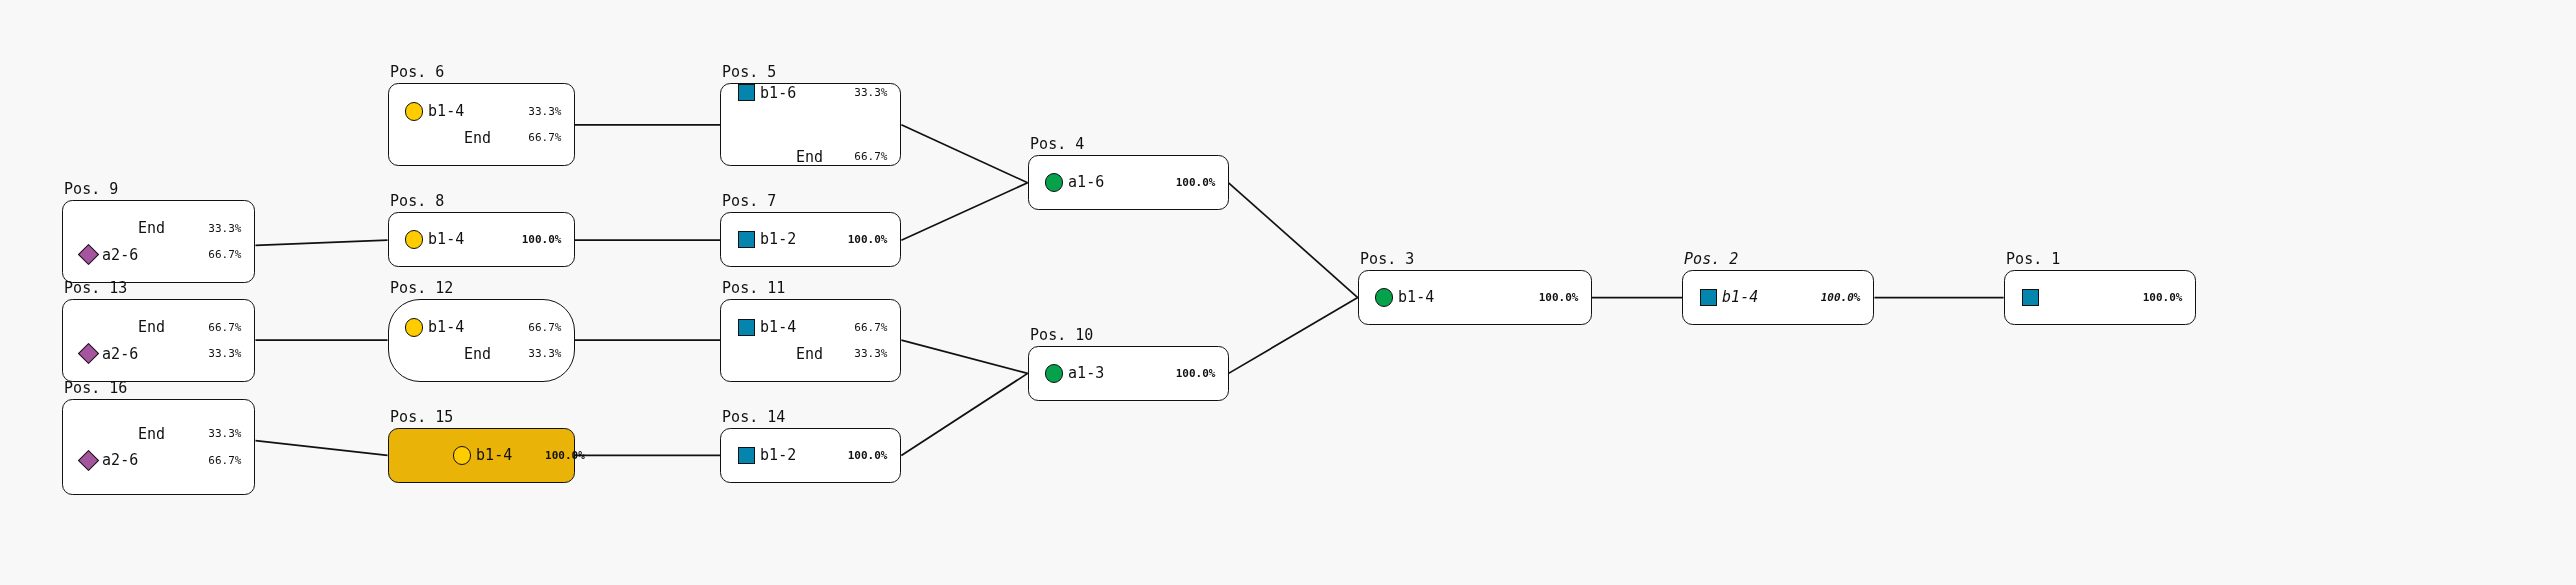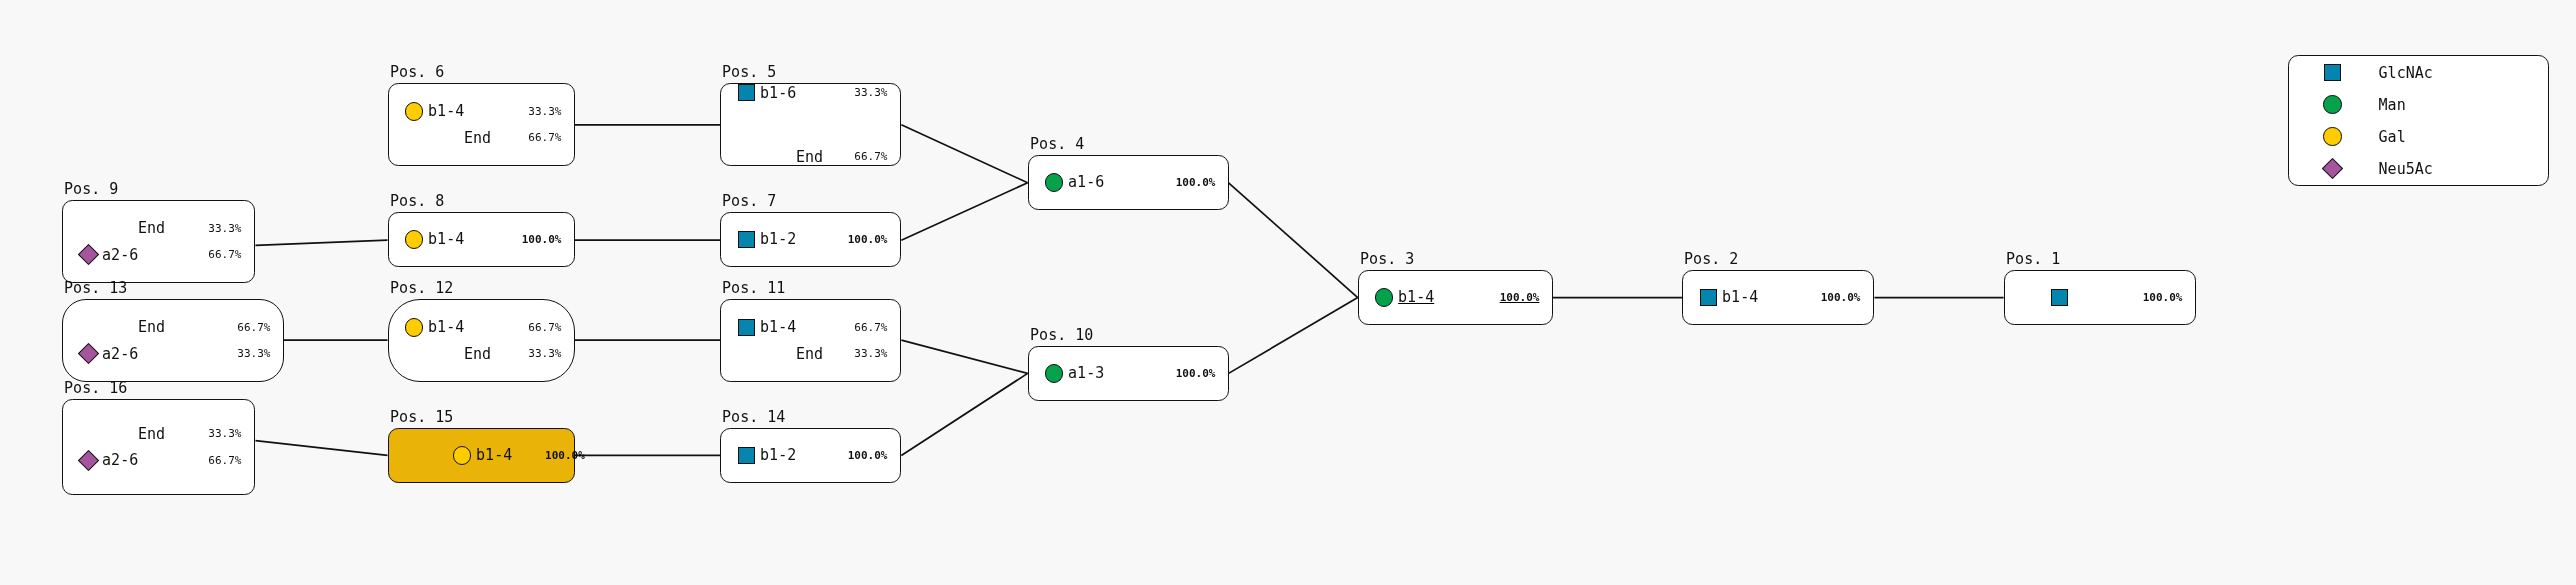--- a/index.html
+++ b/index.html
@@ -159,41 +159,41 @@
       <path d="M 1000,592 L 1255,592" stroke="#111111" stroke-width="3" fill="none"></path>
       <path d="M 1570,592 L 1790,650" stroke="#111111" stroke-width="3" fill="none"></path>
       <path d="M 445,767 L 675,793" stroke="#111111" stroke-width="3" fill="none"></path>
       <path d="M 1000,793 L 1255,793" stroke="#111111" stroke-width="3" fill="none"></path>
       <path d="M 1570,793 L 1790,650" stroke="#111111" stroke-width="3" fill="none"></path>
       <path d="M 2140,650 L 2365,518" stroke="#111111" stroke-width="3" fill="none"></path>
       <path d="M 2705,518 L 2930,518" stroke="#111111" stroke-width="3" fill="none"></path>
       <path d="M 3265,518 L 3490,518" stroke="#111111" stroke-width="3" fill="none"></path>
     </svg>
   <div id="nodes-layer">
-      <div class="node" style="left: 2004px; top: 270px; width: 192px; height: 55px; background: rgb(255, 255, 255); border-color: rgb(17, 17, 17); align-items: flex-end;">
+      <div class="node" style="left: 2004px; top: 270px; width: 192px; height: 55px; background: rgb(255, 255, 255); border-color: rgb(17, 17, 17);">
         <div class="node-label">Pos. 1</div>
         <div class="row">
           <span class="icon-cell">
             <span class="sq" style="background: rgb(3, 133, 174);"></span>
           </span>
           <span class="link-cell"></span>
           <span class="pct-cell bold">100.0%</span>
         </div>
       </div>
-      <div class="node" style="left: 1682px; top: 270px; width: 192px; height: 55px; background: rgb(255, 255, 255); border-color: rgb(17, 17, 17);">
+      <div class="node" style="left: 1682px; top: 270px; width: 192px; height: 55px; background: rgb(255, 255, 255); border-color: rgb(17, 17, 17); font-style: italic;">
         <div class="node-label">Pos. 2</div>
         <div class="row">
           <span class="icon-cell">
             <span class="sq" style="background: rgb(3, 133, 174);"></span>
           </span>
           <span class="link-cell">b1-4</span>
           <span class="pct-cell bold">100.0%</span>
         </div>
       </div>
-      <div class="node" style="left: 1358px; top: 270px; width: 195px; height: 55px; background: rgb(255, 255, 255); border-color: rgb(17, 17, 17); text-decoration: underline;">
+      <div class="node" style="left: 1358px; top: 270px; width: 234px; height: 55px; background: rgb(255, 255, 255); border-color: rgb(17, 17, 17);">
         <div class="node-label">Pos. 3</div>
         <div class="row">
           <span class="icon-cell">
             <span class="ci man" style="background: rgb(6, 161, 75);"></span>
           </span>
           <span class="link-cell">b1-4</span>
           <span class="pct-cell bold">100.0%</span>
         </div>
       </div>
       <div class="node" style="left: 1028px; top: 155px; width: 201px; height: 55px; background: rgb(255, 255, 255); border-color: rgb(17, 17, 17);">
@@ -304,21 +304,21 @@
           </span>
           <span class="link-cell">b1-4</span>
           <span class="pct-cell">66.7%</span>
         </div>
         <div class="row">
           <span class="icon-cell"></span>
           <span class="link-cell right">End</span>
           <span class="pct-cell">33.3%</span>
         </div>
       </div>
-      <div class="node" style="left: 62px; top: 299px; width: 222px; height: 83px; background: rgb(255, 255, 255); border-color: rgb(17, 17, 17); border-radius: 24px;">
+      <div class="node" style="left: 62px; top: 299px; width: 193px; height: 83px; background: rgb(255, 255, 255); border-color: rgb(17, 17, 17);">
         <div class="node-label">Pos. 13</div>
         <div class="row">
           <span class="icon-cell"></span>
           <span class="link-cell right">End</span>
           <span class="pct-cell">66.7%</span>
         </div>
         <div class="row">
           <span class="icon-cell">
             <span class="dm" style="background: rgb(165, 85, 157);"></span>
           </span>
@@ -356,40 +356,14 @@
         <div class="row">
           <span class="icon-cell">
             <span class="dm" style="background: rgb(165, 85, 157);"></span>
           </span>
           <span class="link-cell">a2-6</span>
           <span class="pct-cell">66.7%</span>
         </div>
       </div>
     </div>
 
-  <div id="legend" style="background: rgb(255, 255, 255); border-color: rgb(17, 17, 17);">
-      <div class="legend-row">
-        <span class="legend-swatch">
-          <span class="sq" style="background: rgb(3, 133, 174);"></span>
-        </span>
-        <span class="legend-text">GlcNAc</span>
-      </div>
-      <div class="legend-row">
-        <span class="legend-swatch">
-          <span class="ci" style="background: rgb(6, 161, 75);"></span>
-        </span>
-        <span class="legend-text">Man</span>
-      </div>
-      <div class="legend-row">
-        <span class="legend-swatch">
-          <span class="ci" style="background: rgb(255, 204, 0);"></span>
-        </span>
-        <span class="legend-text">Gal</span>
-      </div>
-      <div class="legend-row">
-        <span class="legend-swatch">
-          <span class="dm" style="background: rgb(165, 85, 157);"></span>
-        </span>
-        <span class="legend-text">Neu5Ac</span>
-      </div>
-    </div>
 </div>
 
 
 </body></html>

